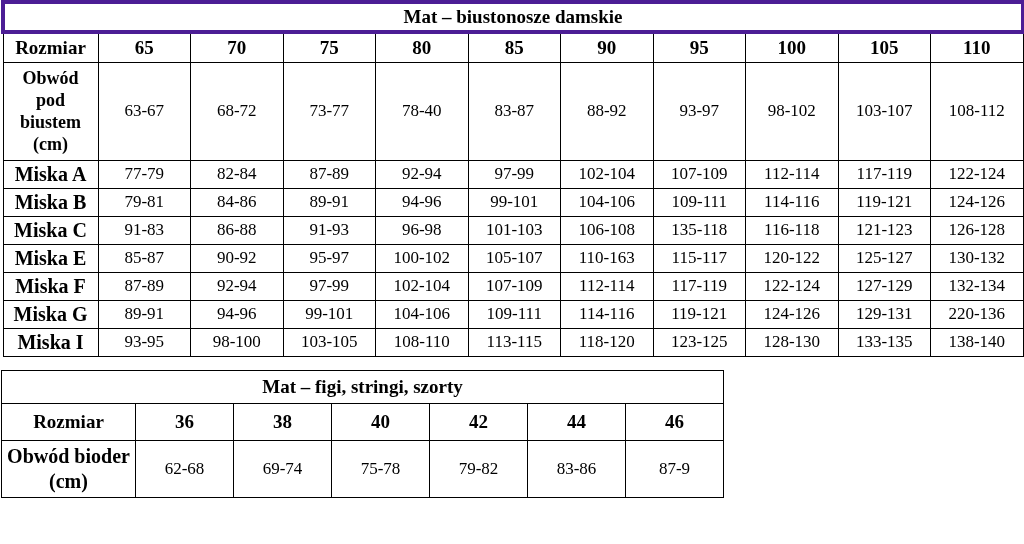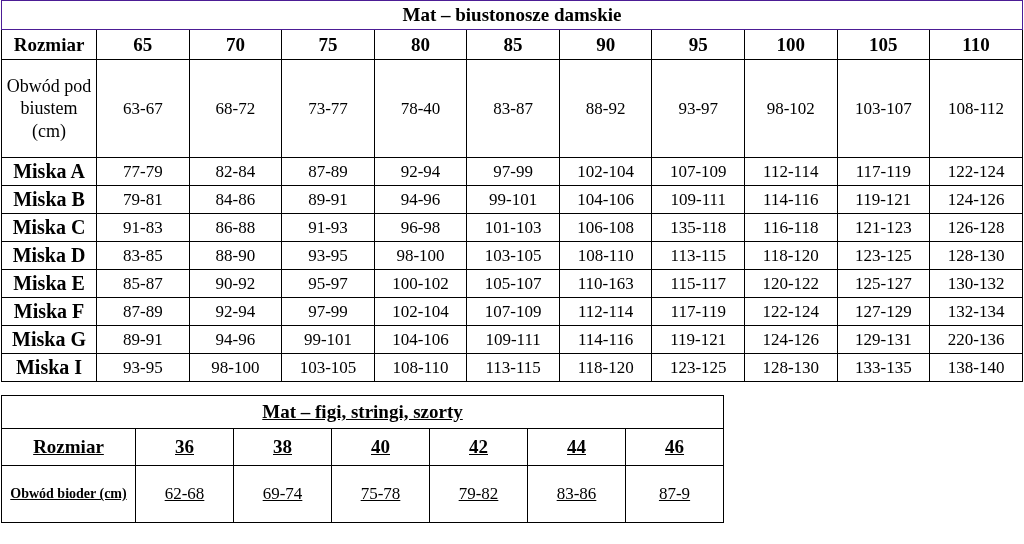--- a/index.html
+++ b/index.html
@@ -35,69 +35,68 @@
   }
   
   #bra-table {
     width: 1022px;
     margin: 0 0 0 1px;
   }
   #bra-table .title-cell {
     font-weight: bold;
     font-size: 19px;
     height: 29px;
-    border: 1px solid #4c1d95;
+    border: 4px solid #4c1d95;
   }
   #bra-table .head-cell {
     font-weight: bold;
     font-size: 19px;
     height: 30px;
   }
   #bra-table .rowhead {
     font-weight: bold;
     font-size: 20px;
     text-align: center;
   }
   #bra-table .tall-rowhead {
-    font-weight: normal;
+    font-weight: bold;
     font-size: 18px;
     line-height: 1.23;
     height: 98px;
     text-align: center;
   }
   #bra-table .data-row td {
     height: 24px;
   }
   #bra-table col.c0 { width: 95px; }
   #bra-table col.cx { width: 92.5px; }
 
   
   #panty-wrap {
     margin-top: 13px;
     margin-left: 1px;
   }
   #panty-table {
     width: 722px;
-    text-decoration: underline;
   }
   #panty-table col.p0 { width: 134px; }
   #panty-table col.px { width: 98px; }
   #panty-table .title-cell {
     font-weight: bold;
     font-size: 19px;
     height: 33px;
   }
   #panty-table .head-cell {
     font-weight: bold;
     font-size: 19px;
     height: 37px;
   }
   #panty-table .rowhead {
     font-weight: bold;
-    font-size: 14px;
+    font-size: 20px;
     line-height: 1.25;
     height: 57px;
   }
   #panty-table .val-cell {
     font-size: 17px;
   }
 </style>
 </head>
 <body>
 
@@ -179,33 +178,20 @@
         <td>91-83</td>
         <td>86-88</td>
         <td>91-93</td>
         <td>96-98</td>
         <td>101-103</td>
         <td>106-108</td>
         <td>135-118</td>
         <td>116-118</td>
         <td>121-123</td>
         <td>126-128</td>
-      </tr>
-      <tr class="data-row">
-        <td class="rowhead">Miska D</td>
-        <td>83-85</td>
-        <td>88-90</td>
-        <td>93-95</td>
-        <td>98-100</td>
-        <td>103-105</td>
-        <td>108-110</td>
-        <td>113-115</td>
-        <td>118-120</td>
-        <td>123-125</td>
-        <td>128-130</td>
       </tr>
       <tr class="data-row">
         <td class="rowhead">Miska E</td>
         <td>85-87</td>
         <td>90-92</td>
         <td>95-97</td>
         <td>100-102</td>
         <td>105-107</td>
         <td>110-163</td>
         <td>115-117</td>

